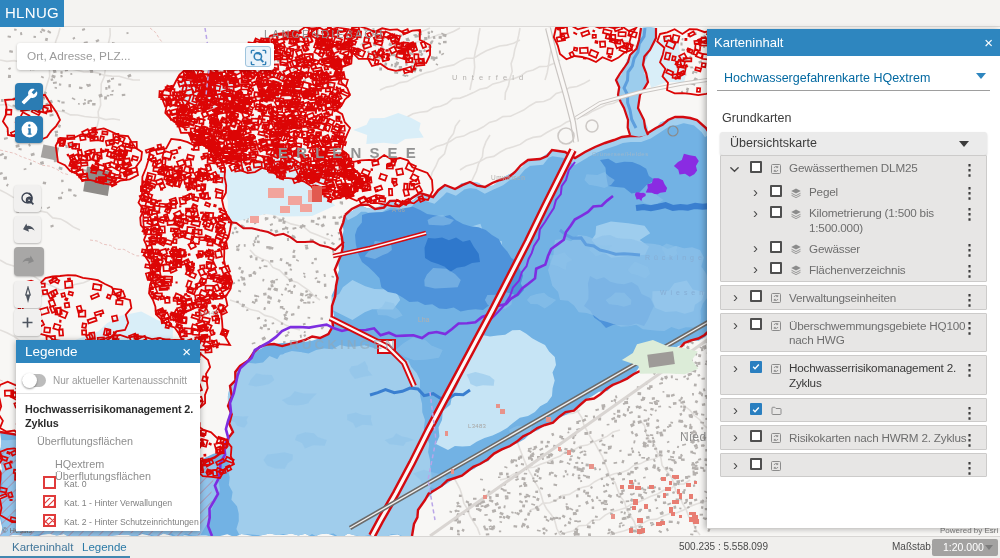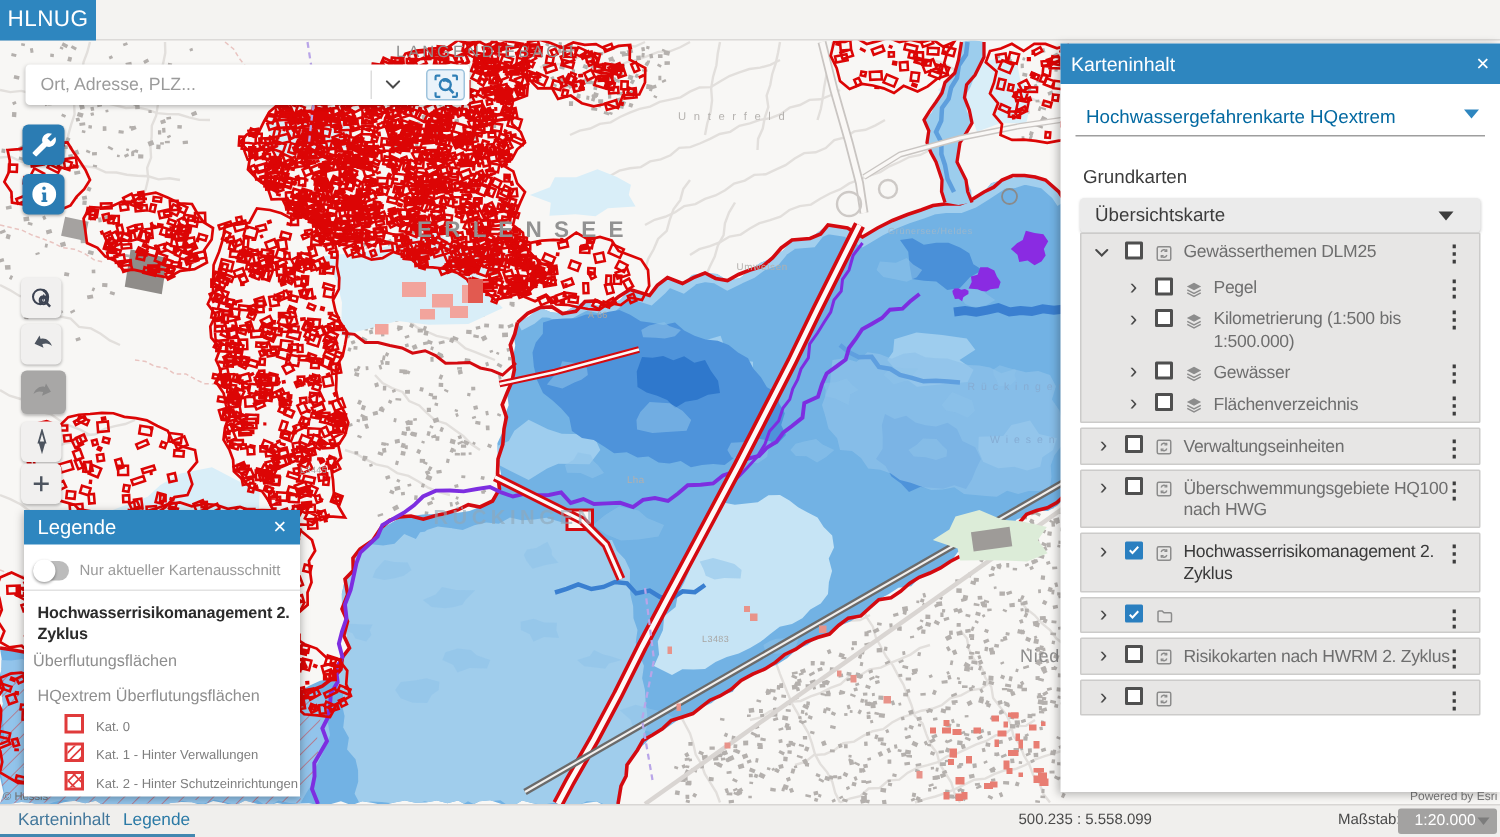--- a/index.html
+++ b/index.html
@@ -2,21 +2,21 @@
 <html><head><meta charset="utf-8"><style>
 * { margin:0; padding:0; box-sizing:border-box; }
 html,body { width:1000px; height:558px; overflow:hidden; font-family:"Liberation Sans",sans-serif; background:#fff; }
 #stage { position:relative; width:1000px; height:558px; overflow:hidden; }
 #mapsvg { position:absolute; left:0; top:0; }
 
 #topbar { position:absolute; left:0; top:0; width:1000px; height:27px; background:#f4f3f1; border-bottom:1px solid #dcdad8; }
 #logo { position:absolute; left:0; top:0; width:64px; height:27px; background:#2e86bf; color:#fff; font-size:15px; font-weight:400; text-align:center; line-height:26px; letter-spacing:0.3px; }
 #title { position:absolute; left:72px; top:0; height:27px; line-height:26px; color:#585858; font-size:16.5px; }
 
-#search { position:absolute; left:17px; top:43px; width:296px; height:27px; background:#fff; border-radius:3px; box-shadow:0 1px 3px rgba(0,0,0,.25); }
+#search { position:absolute; left:17px; top:43px; width:257px; height:27px; background:#fff; border-radius:3px; box-shadow:0 1px 3px rgba(0,0,0,.25); }
 #search .ph { position:absolute; left:10px; top:0; line-height:27px; color:#9b9b9b; font-size:11.8px; }
 #search .div { position:absolute; left:230px; top:4px; height:19px; border-left:1px solid #ddd; }
 #search .chev { position:absolute; left:238px; top:6px; }
 #search .mag { position:absolute; right:3px; top:3px; width:26px; height:21px; border:1px solid #9fc4dd; border-radius:3px; background:#eaf3fa; text-align:center; padding-top:1px; }
 
 .btn { position:absolute; left:15px; width:28px; height:27px; border-radius:4px; display:flex; align-items:center; justify-content:center; }
 .btn.blue { background:#2b7cb3; box-shadow:0 1px 2px rgba(0,0,0,.3); }
 .btn.gray { background:#f1f0ef; box-shadow:0 1px 2px rgba(0,0,0,.25); left:14px; width:27px; }
 .btn.dk { background:#a8a7a6; }
 
@@ -43,22 +43,22 @@
 .cb { flex:none; width:12px; height:12px; border:2px solid #4f4f4f; border-radius:1px; background:#fff; margin:1px 8px 0 8px; display:inline-flex; align-items:center; justify-content:center; }
 .cb.on { border-color:#2a7fc0; background:#2a7fc0; }
 .tico { flex:none; margin:3px 7px 0 0; }
 .dots { position:absolute; right:9px; top:7px; color:#3d3d3d; font-size:15px; font-weight:700; letter-spacing:0; line-height:14px; }
 
 #legend .tgl { position:absolute; left:6px; top:34px; width:24px; height:13px; background:#bcbcbc; border-radius:7px; }
 #legend .tgl::before { content:""; position:absolute; left:0px; top:-1.5px; width:15px; height:15px; background:#fff; border-radius:50%; box-shadow:0 1px 2px rgba(0,0,0,.4); }
 #legend .tlab { position:absolute; left:37px; top:35px; color:#9a9a9a; font-size:10px; white-space:nowrap; }
 #legend hr { position:absolute; left:0; top:53px; width:100%; border:none; border-top:1px solid #e2e2e2; }
 #legend .h1 { position:absolute; left:9px; top:63px; width:172px; color:#2b2b2b; font-weight:700; font-size:10.8px; line-height:13.5px; letter-spacing:-0.1px; }
-#legend .l1 { position:absolute; left:6px; top:95px; color:#8e8e8e; font-size:10.8px; }
-#legend .l2 { position:absolute; left:9px; top:118px; color:#8e8e8e; font-size:10.8px; }
+#legend .l1 { position:absolute; left:21px; top:95px; color:#8e8e8e; font-size:10.8px; }
+#legend .l2 { position:absolute; left:39px; top:118px; color:#8e8e8e; font-size:10.8px; }
 .sw { position:absolute; left:27px; width:13px; height:13px; border:2px solid #e03b3b; background:#fff; }
 .swlab { position:absolute; left:48px; color:#7f7f7f; font-size:8.7px; white-space:nowrap; }
 
 #bbar { position:absolute; left:0; top:536px; width:1000px; height:22px; background:#f0efed; border-top:1px solid #d8d6d4; font-size:13px; }
 #bbar .tab { position:absolute; top:0; line-height:20px; color:#42779b; font-size:11.5px; }
 #bbar .ind { position:absolute; left:0; top:19px; width:130px; height:3px; background:#4287b0; }
 #bbar .txtr { position:absolute; top:0; line-height:20px; color:#4a4a4a; font-size:10px; }
 #bbar .scale { position:absolute; left:932px; top:2px; width:66px; height:17px; background:#a3a2a1; border-radius:2px; color:#fff; font-size:10.5px; line-height:17px; padding-left:11px; }
 #bbar .scale .c { position:absolute; right:5px; top:6px; width:0; height:0; border-left:4px solid transparent; border-right:4px solid transparent; border-top:5px solid #7c7c7c; }
 </style></head>

